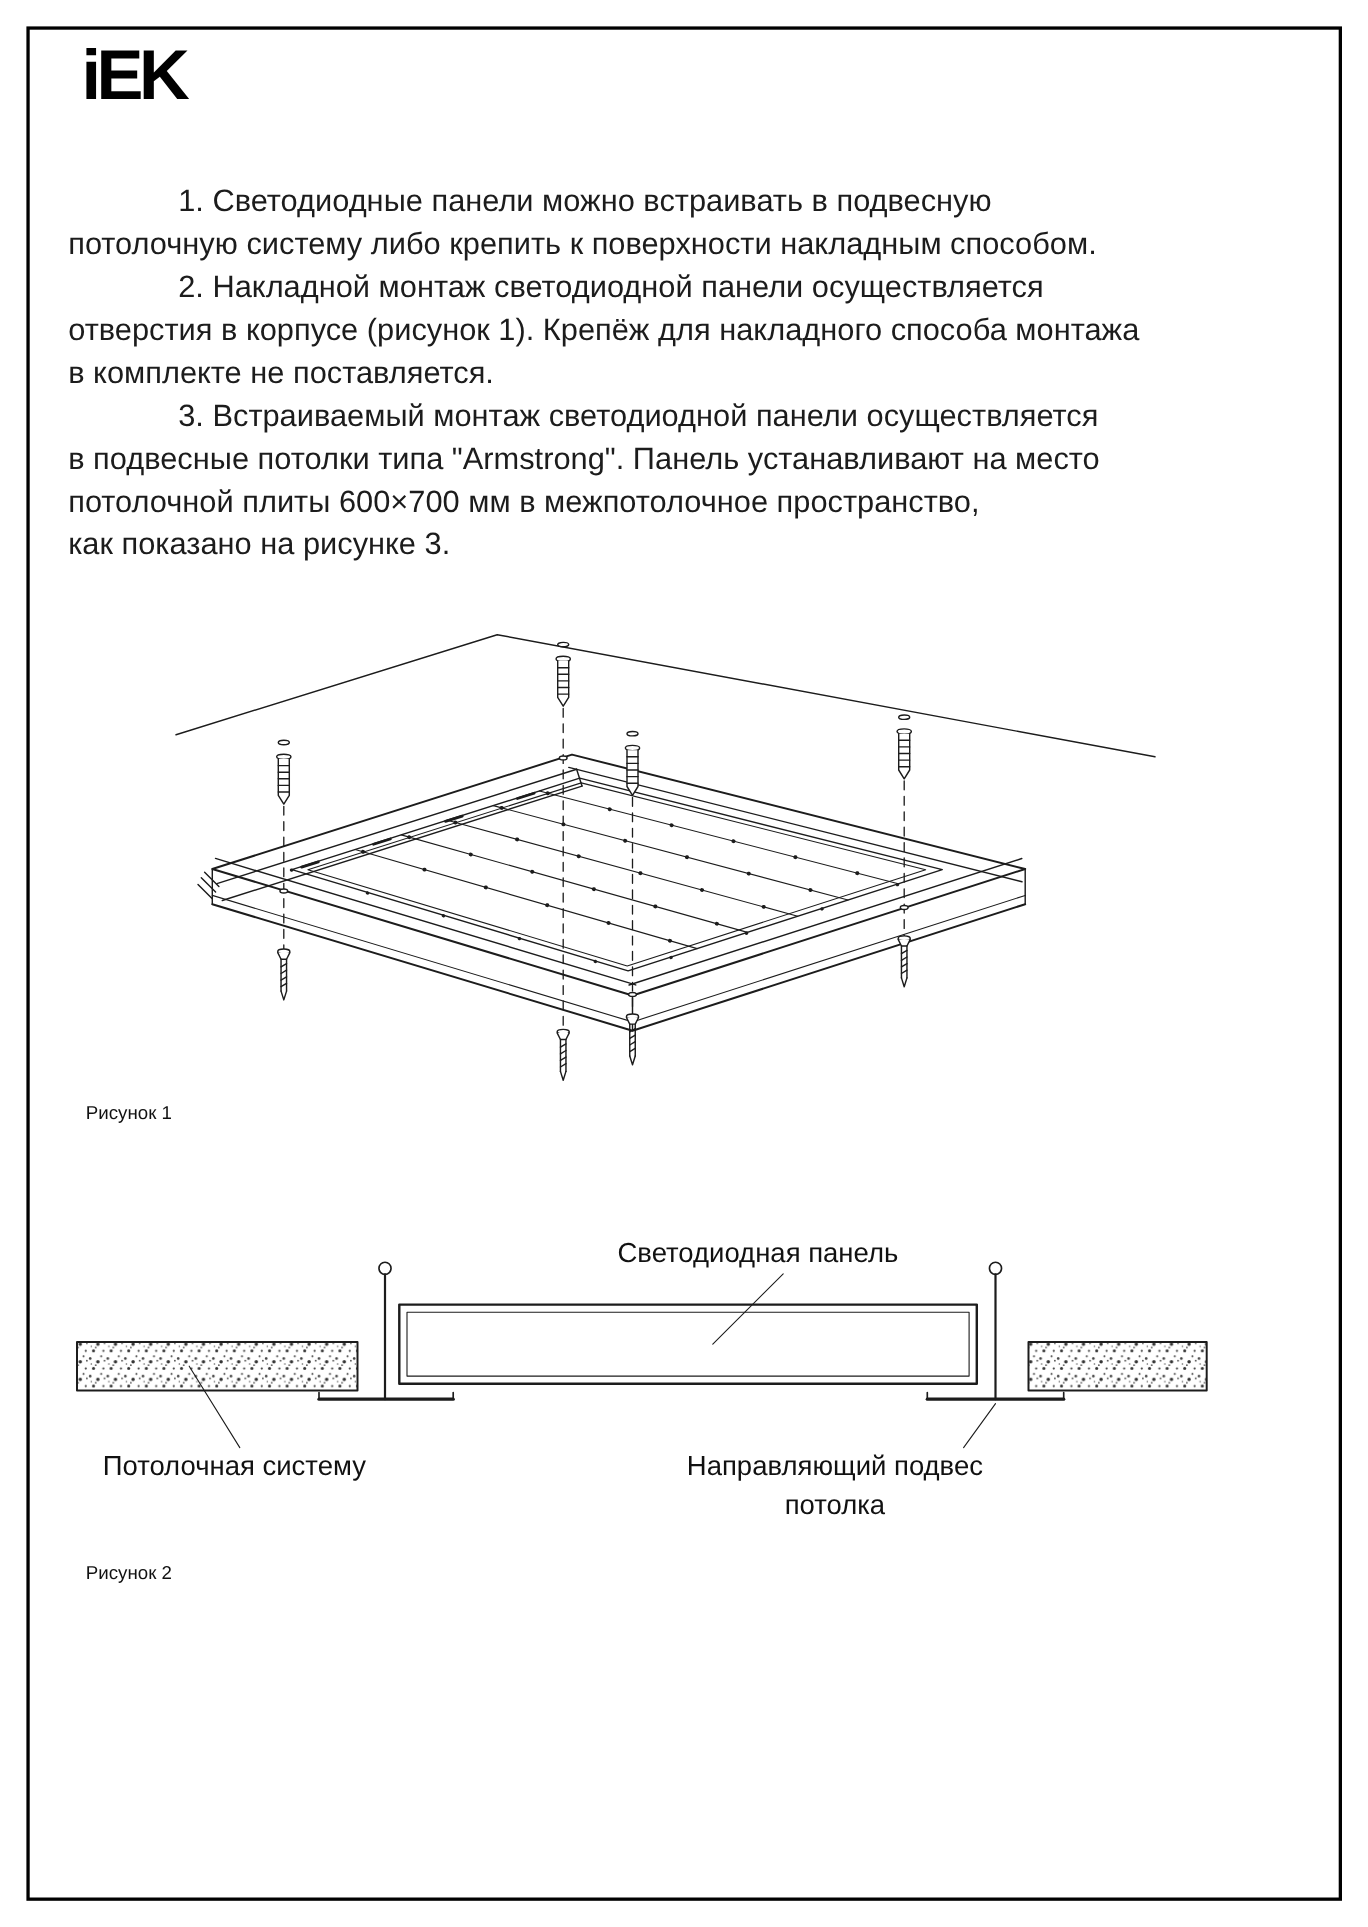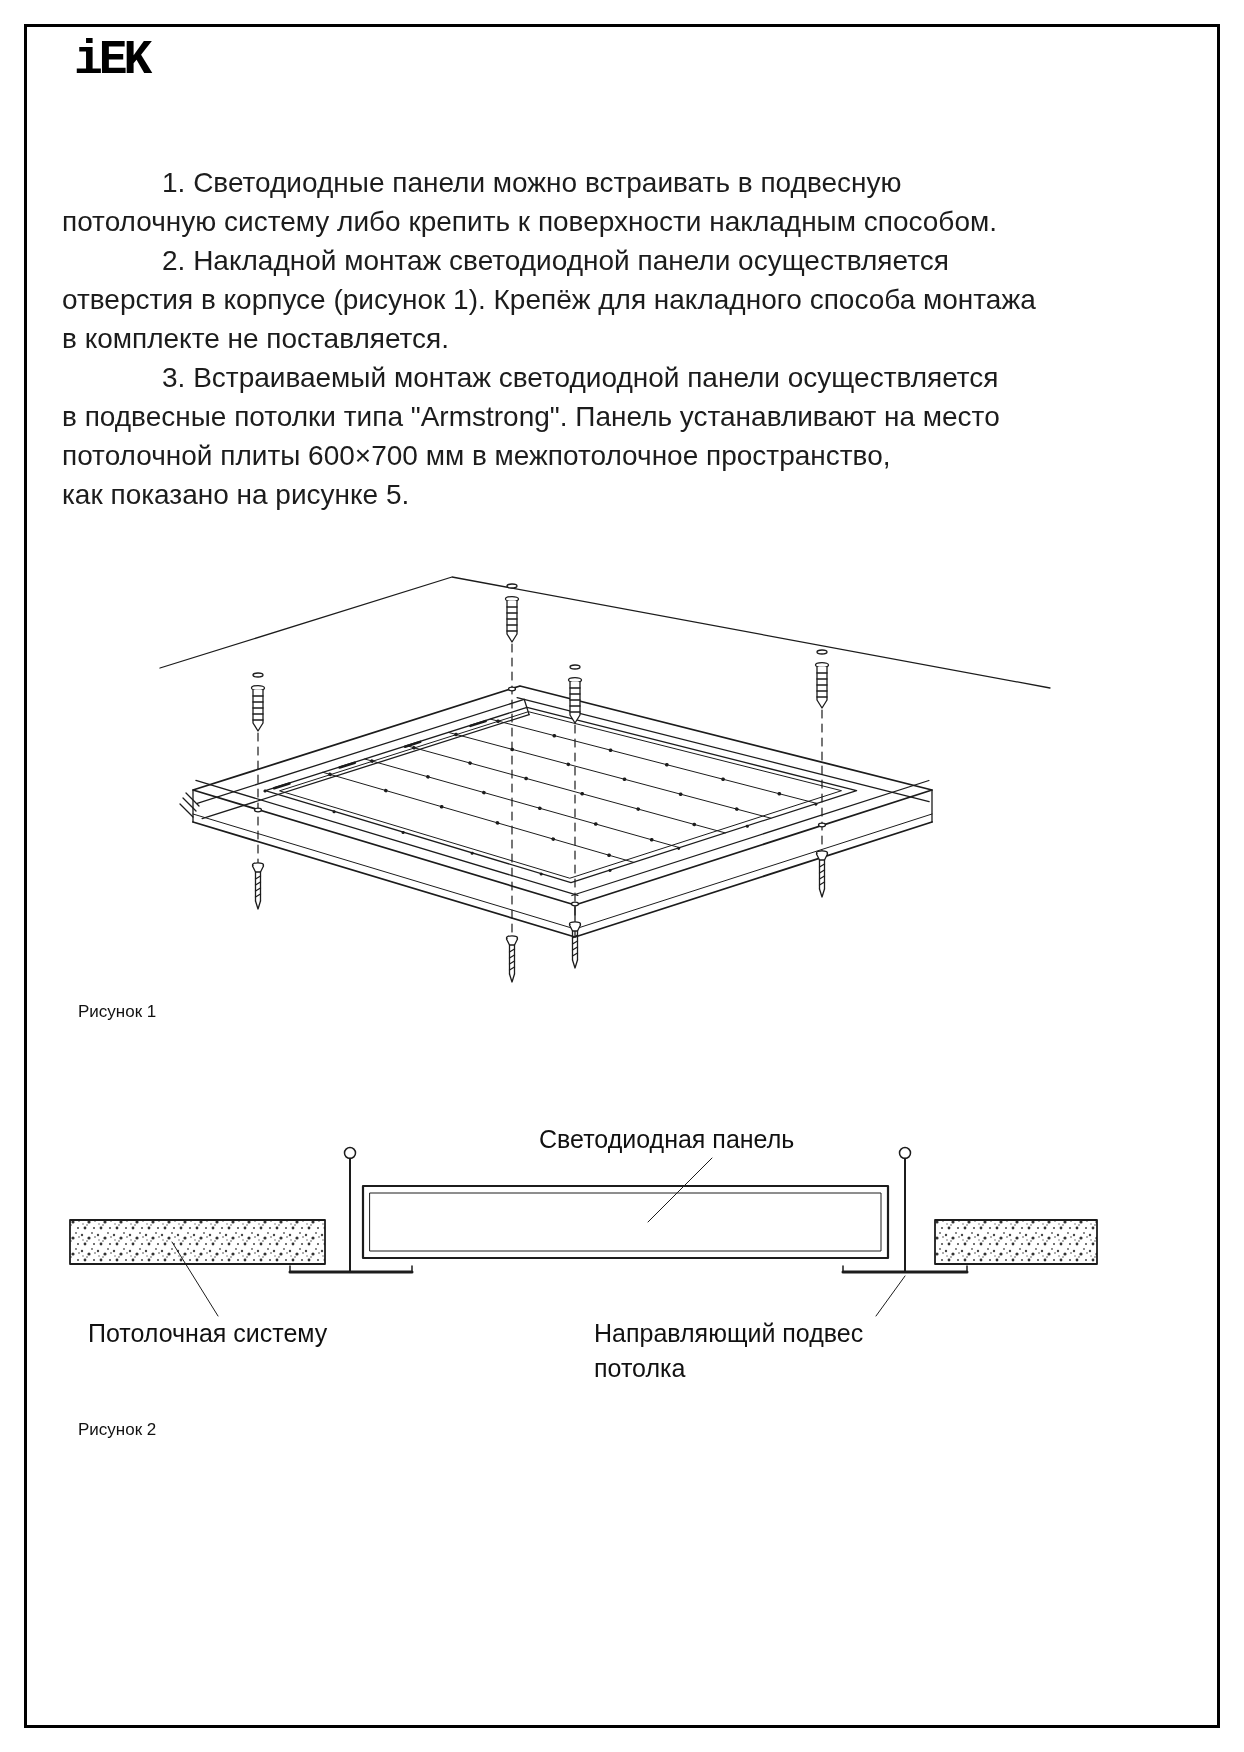--- a/index.html
+++ b/index.html
@@ -7,33 +7,33 @@
   .page {
     position:relative; width:1244px; height:1752px; background:#fff;
     font-family:"Liberation Sans","DejaVu Sans",sans-serif; color:#1c1c1c; overflow:hidden;
   }
   .frame {
     position:absolute; left:24px; top:24px; right:24px; bottom:24px;
     border:3px solid #000;
   }
   .logo {
     position:absolute; left:74px; top:36px;
-    font-family:Liberation Mono, monospace; font-weight:bold; font-size:48px;
+    font-family:Liberation Sans, sans-serif; font-weight:bold; font-size:64px;
     letter-spacing:-4px; color:#000; line-height:1;
   }
   .bodytext {
     position:absolute; left:62px; top:163px; width:1110px;
     font-size:28px; line-height:39px; color:#1c1c1c;
   }
   .line { white-space:nowrap; }
   .line.indent { padding-left:100px; }
   .caption { position:absolute; font-size:17px; color:#111; }
   .cap1 { left:78px; top:1002px; }
   .cap2 { left:78px; top:1420px; }
-  .figlabel { position:absolute; font-size:25px; color:#111; text-align:left; line-height:35px; }
+  .figlabel { position:absolute; font-size:25px; color:#111; text-align:center; line-height:35px; }
   .lbl-led   { left:539px; top:1122px; width:300px; }
   .lbl-tile  { left:88px;  top:1316px; width:250px; }
   .lbl-susp  { left:594px; top:1316px; width:330px; }
   svg.fig { position:absolute; left:0; }
   #fig1 { top:560px; }
   #fig2 { top:1120px; }
   .draw { stroke:#1c1c1c; fill:none; stroke-linecap:round; stroke-linejoin:round; }
 </style>
 </head>
 <body>
@@ -45,21 +45,21 @@
 
   <div class="bodytext">
     <div class="line indent">1. Светодиодные панели можно встраивать в подвесную</div>
     <div class="line">потолочную систему либо крепить к поверхности накладным способом.</div>
     <div class="line indent">2. Накладной монтаж светодиодной панели осуществляется</div>
     <div class="line">отверстия в корпусе (рисунок 1). Крепёж для накладного способа монтажа</div>
     <div class="line">в комплекте не поставляется.</div>
     <div class="line indent">3. Встраиваемый монтаж светодиодной панели осуществляется</div>
     <div class="line">в подвесные потолки типа "Armstrong". Панель устанавливают на место</div>
     <div class="line">потолочной плиты 600×700 мм в межпотолочное пространство,</div>
-    <div class="line">как показано на рисунке 5.</div>
+    <div class="line">как показано на рисунке 3.</div>
   </div>
 
   <svg id="fig1" class="fig" width="1244" height="470" viewBox="0 0 1244 470">
     <defs>
       <g id="dowel">
         <ellipse cx="0" cy="0" rx="5" ry="2" fill="#fff"></ellipse>
         <ellipse cx="0" cy="13" rx="6.5" ry="2.4" fill="#fff"></ellipse>
         <path d="M-5,15 L-5,48 L0,56 L5,48 L5,15" fill="#fff"></path>
         <path d="M-5,21 L5,21 M-5,27 L5,27 M-5,33 L5,33 M-5,39 L5,39 M-5,45 L5,45" fill="none"></path>
       </g>

